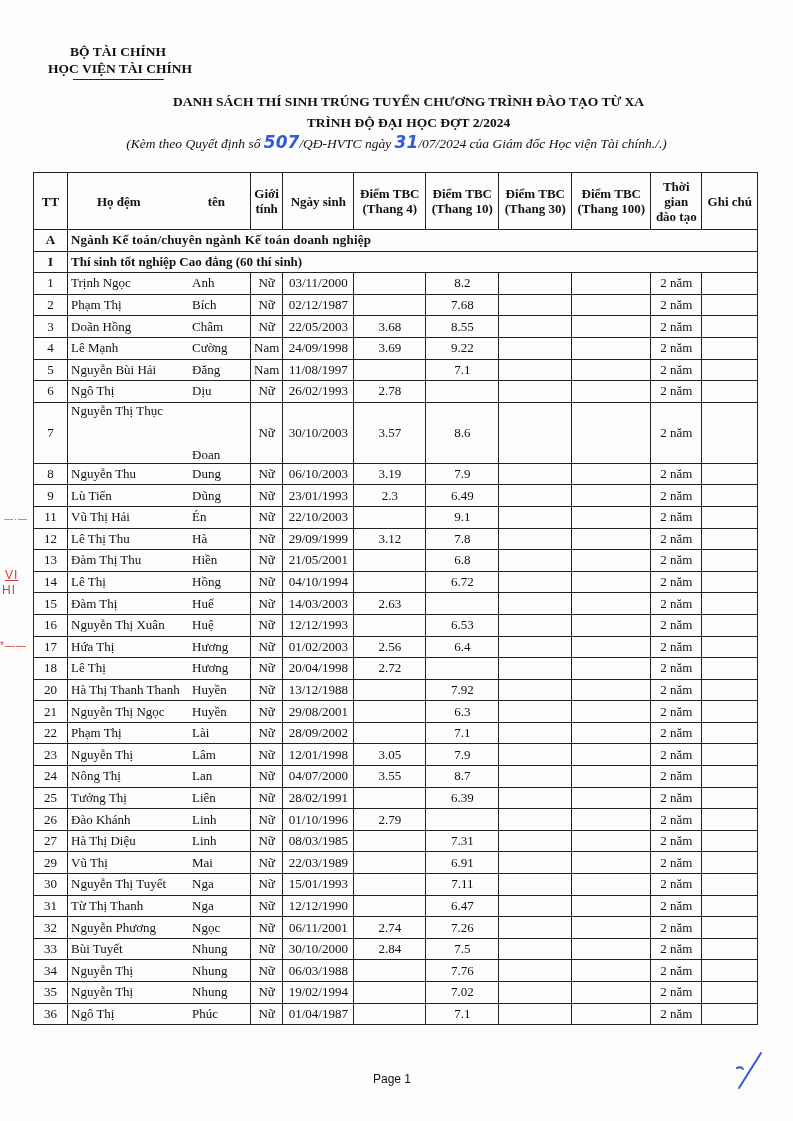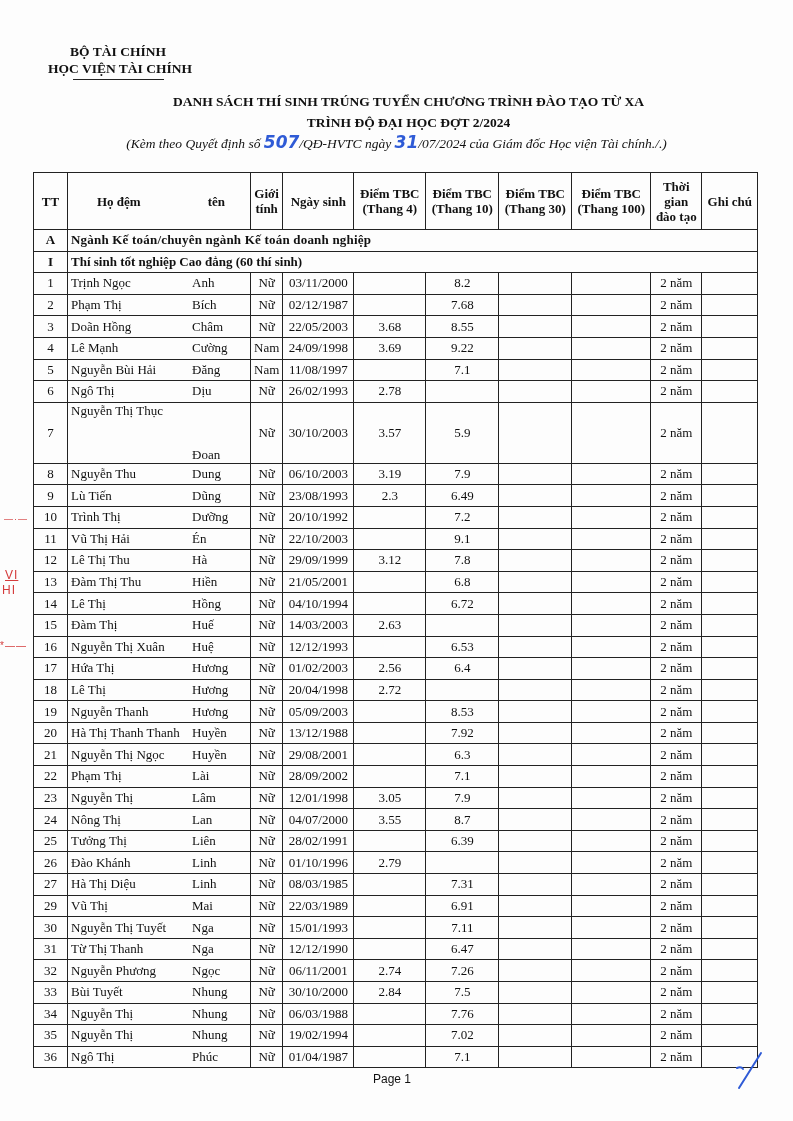--- a/index.html
+++ b/index.html
@@ -200,21 +200,21 @@
         <td class="c">7</td>
         <td class="name">
           <div class="name-split">
             <span class="ln">Nguyễn Thị Thục</span>
             <span style="width: 55px; margin-top: 44px;">Đoan</span>
           </div>
         </td>
         <td class="c">Nữ</td>
         <td class="c">30/10/2003</td>
         <td class="num low">3.57</td>
-        <td class="num low">5.9</td>
+        <td class="num low">8.6</td>
         <td class="num"></td>
         <td class="num"></td>
         <td class="num low">2 năm</td>
         <td class=""></td>
       </tr>
       <tr>
         <td class="c">8</td>
         <td class="name">
           <div class="name-split">
             <span class="ln">Nguyễn Thu</span>
@@ -232,40 +232,23 @@
       </tr>
       <tr>
         <td class="c">9</td>
         <td class="name">
           <div class="name-split">
             <span class="ln">Lù Tiến</span>
             <span style="width: 55px;">Dũng</span>
           </div>
         </td>
         <td class="c">Nữ</td>
-        <td class="c">23/08/1993</td>
+        <td class="c">23/01/1993</td>
         <td class="num low">2.3</td>
         <td class="num low">6.49</td>
-        <td class="num"></td>
-        <td class="num"></td>
-        <td class="num low">2 năm</td>
-        <td class=""></td>
-      </tr>
-      <tr>
-        <td class="c">10</td>
-        <td class="name">
-          <div class="name-split">
-            <span class="ln">Trình Thị</span>
-            <span style="width: 55px;">Dưỡng</span>
-          </div>
-        </td>
-        <td class="c">Nữ</td>
-        <td class="c">20/10/1992</td>
-        <td class="num low"></td>
-        <td class="num low">7.2</td>
         <td class="num"></td>
         <td class="num"></td>
         <td class="num low">2 năm</td>
         <td class=""></td>
       </tr>
       <tr>
         <td class="c">11</td>
         <td class="name">
           <div class="name-split">
             <span class="ln">Vũ Thị Hải</span>
@@ -388,37 +371,20 @@
         <td class="name">
           <div class="name-split">
             <span class="ln">Lê Thị</span>
             <span style="width: 55px;">Hương</span>
           </div>
         </td>
         <td class="c">Nữ</td>
         <td class="c">20/04/1998</td>
         <td class="num low">2.72</td>
         <td class="num low"></td>
-        <td class="num"></td>
-        <td class="num"></td>
-        <td class="num low">2 năm</td>
-        <td class=""></td>
-      </tr>
-      <tr>
-        <td class="c">19</td>
-        <td class="name">
-          <div class="name-split">
-            <span class="ln">Nguyễn Thanh</span>
-            <span style="width: 55px;">Hương</span>
-          </div>
-        </td>
-        <td class="c">Nữ</td>
-        <td class="c">05/09/2003</td>
-        <td class="num low"></td>
-        <td class="num low">8.53</td>
         <td class="num"></td>
         <td class="num"></td>
         <td class="num low">2 năm</td>
         <td class=""></td>
       </tr>
       <tr>
         <td class="c">20</td>
         <td class="name">
           <div class="name-split">
             <span class="ln">Hà Thị Thanh Thanh</span>

